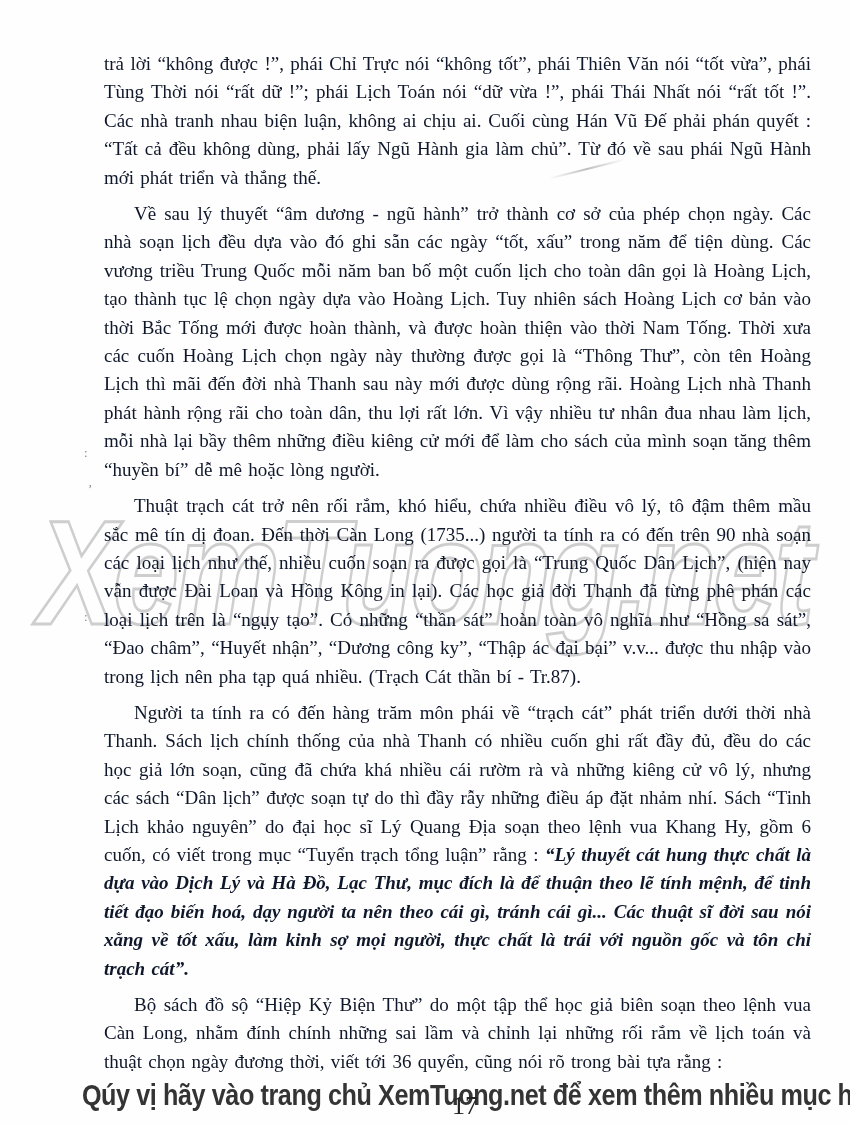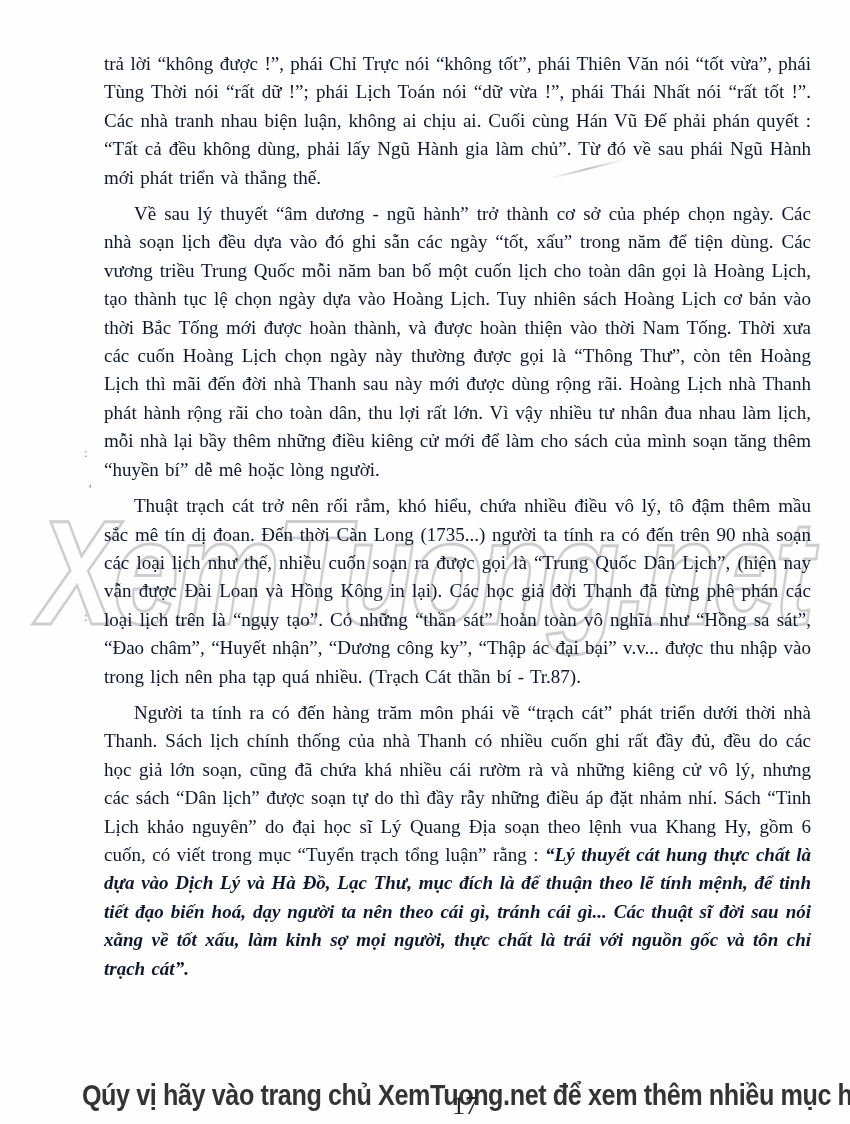--- a/index.html
+++ b/index.html
@@ -108,20 +108,21 @@
 
 <div class="page">
 
   <div class="watermark">XemTuong.net</div>
 
   <div class="content">
     <p class="para no-indent">trả lời “không được !”, phái Chỉ Trực nói “không tốt”, phái Thiên Văn nói “tốt vừa”, phái Tùng Thời nói “rất dữ !”; phái Lịch Toán nói “dữ vừa !”, phái Thái Nhất nói “rất tốt !”. Các nhà tranh nhau biện luận, không ai chịu ai. Cuối cùng Hán Vũ Đế phải phán quyết : “Tất cả đều không dùng, phải lấy Ngũ Hành gia làm chủ”. Từ đó về sau phái Ngũ Hành mới phát triển và thắng thế.</p>
     <p class="para">Về sau lý thuyết “âm dương - ngũ hành” trở thành cơ sở của phép chọn ngày. Các nhà soạn lịch đều dựa vào đó ghi sẵn các ngày “tốt, xấu” trong năm để tiện dùng. Các vương triều Trung Quốc mỗi năm ban bố một cuốn lịch cho toàn dân gọi là Hoàng Lịch, tạo thành tục lệ chọn ngày dựa vào Hoàng Lịch. Tuy nhiên sách Hoàng Lịch cơ bản vào thời Bắc Tống mới được hoàn thành, và được hoàn thiện vào thời Nam Tống. Thời xưa các cuốn Hoàng Lịch chọn ngày này thường được gọi là “Thông Thư”, còn tên Hoàng Lịch thì mãi đến đời nhà Thanh sau này mới được dùng rộng rãi. Hoàng Lịch nhà Thanh phát hành rộng rãi cho toàn dân, thu lợi rất lớn. Vì vậy nhiều tư nhân đua nhau làm lịch, mỗi nhà lại bầy thêm những điều kiêng cử mới để làm cho sách của mình soạn tăng thêm “huyền bí” dễ mê hoặc lòng người.</p>
     <p class="para">Thuật trạch cát trở nên rối rắm, khó hiểu, chứa nhiều điều vô lý, tô đậm thêm mầu sắc mê tín dị đoan. Đến thời Càn Long (1735...) người ta tính ra có đến trên 90 nhà soạn các loại lịch như thế, nhiều cuốn soạn ra được gọi là “Trung Quốc Dân Lịch”, (hiện nay vẫn được Đài Loan và Hồng Kông in lại). Các học giả đời Thanh đã từng phê phán các loại lịch trên là “ngụy tạo”. Có những “thần sát” hoàn toàn vô nghĩa như “Hồng sa sát”, “Đao châm”, “Huyết nhận”, “Dương công ky”, “Thập ác đại bại” v.v... được thu nhập vào trong lịch nên pha tạp quá nhiều. (Trạch Cát thần bí - Tr.87).</p>
     <p class="para"><span>Người ta tính ra có đến hàng trăm môn phái về “trạch cát” phát triển dưới thời nhà Thanh. Sách lịch chính thống của nhà Thanh có nhiều cuốn ghi rất đầy đủ, đều do các học giả lớn soạn, cũng đã chứa khá nhiều cái rườm rà và những kiêng cử vô lý, nhưng các sách “Dân lịch” được soạn tự do thì đầy rẫy những điều áp đặt nhảm nhí. Sách “Tinh Lịch khảo nguyên” do đại học sĩ Lý Quang Địa soạn theo lệnh vua Khang Hy, gồm 6 cuốn, có viết trong mục “Tuyển trạch tổng luận” rằng : </span><span class="inline-quote">“Lý thuyết cát hung thực chất là dựa vào Dịch Lý và Hà Đồ, Lạc Thư, mục đích là để thuận theo lẽ tính mệnh, để tinh tiết đạo biến hoá, dạy người ta nên theo cái gì, tránh cái gì... Các thuật sĩ đời sau nói xằng về tốt xấu, làm kinh sợ mọi người, thực chất là trái với nguồn gốc và tôn chỉ trạch cát”.</span></p>
+    <p class="para">Bộ sách đồ sộ “Hiệp Kỷ Biện Thư” do một tập thể học giả biên soạn theo lệnh vua Càn Long, nhằm đính chính những sai lầm và chỉnh lại những rối rắm về lịch toán và thuật chọn ngày đương thời, viết tới 36 quyển, cũng nói rõ trong bài tựa rằng :</p>
   </div>
 
   <div class="artifact scratch"></div>
   <div class="artifact speckle s1">:</div>
   <div class="artifact speckle s2">:</div>
   <div class="artifact speckle s3">’</div>
 
   <div class="footer">
     <span class="footer-inner"><span>Qúy vị hãy vào trang chủ </span><span class="footer-site">XemTuong.net</span><span> để xem thêm nhiều mục hay khác</span></span>
   </div>

